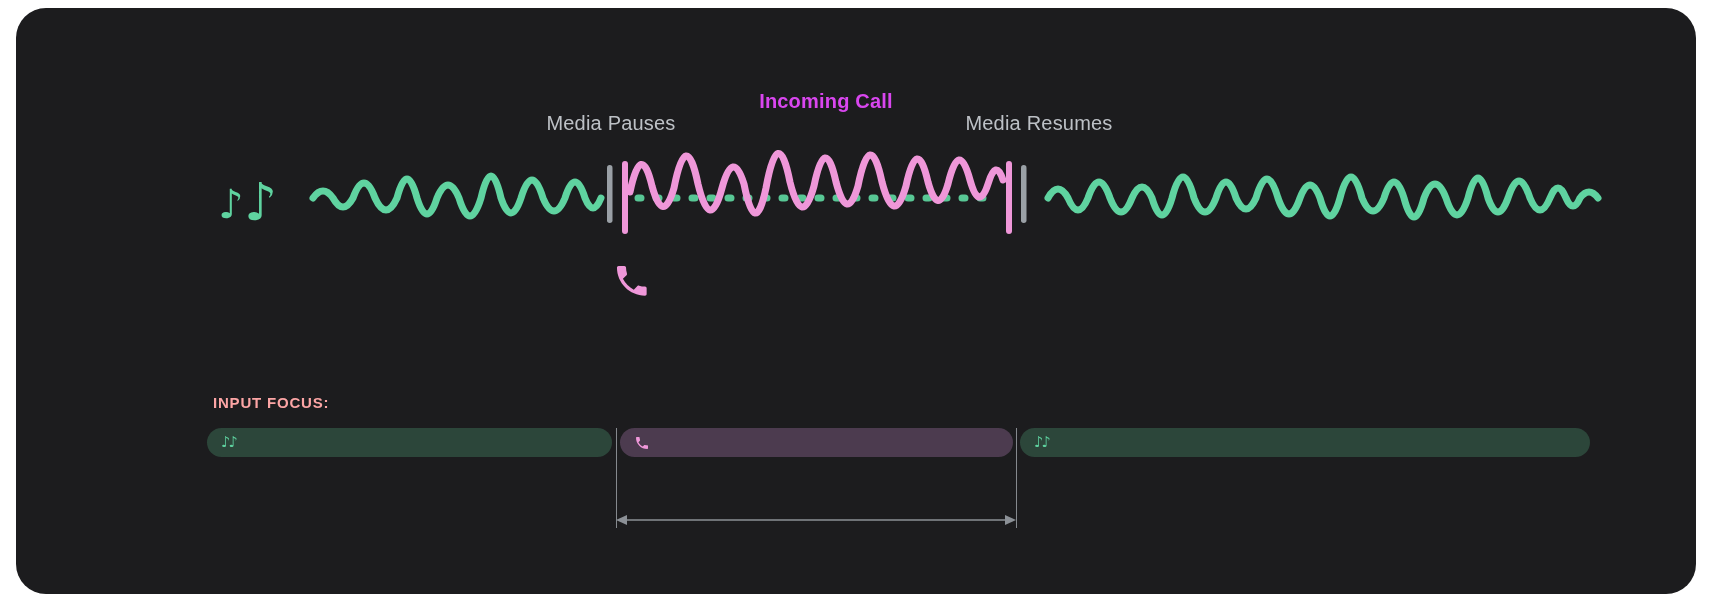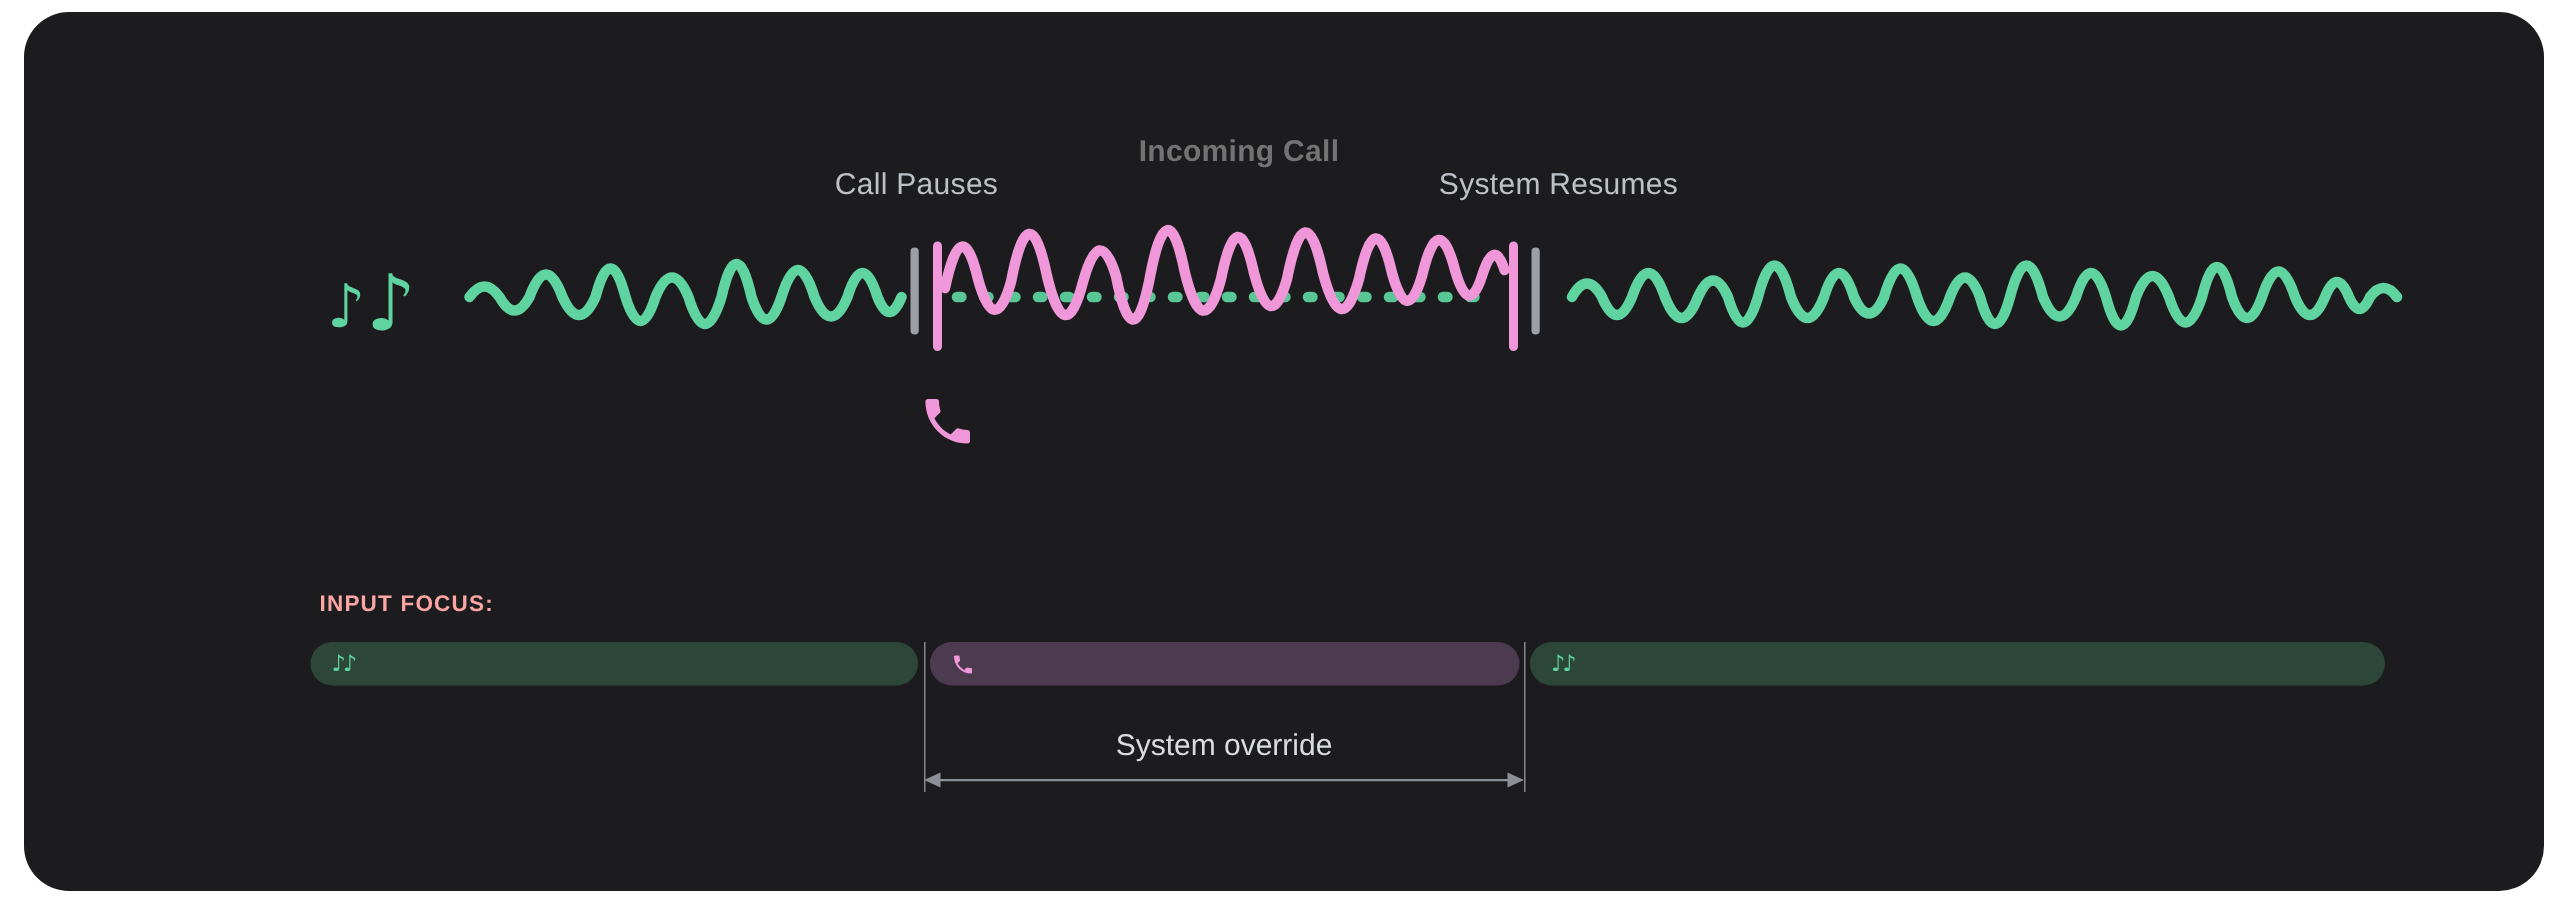--- a/index.html
+++ b/index.html
@@ -20,21 +20,21 @@
   .tl-label {
     position: absolute;
     width: 220px;
     text-align: center;
     font-size: 20px;
     font-weight: 500;
     color: #bdc1c6;
     letter-spacing: 0.2px;
   }
   .lbl-media-pauses  { left: 485px; top: 104px; }
-  .lbl-incoming-call { left: 700px; top: 82px; color: #737373; font-weight: 700; }
+  .lbl-incoming-call { left: 700px; top: 82px; color: #d946ef; font-weight: 700; }
   .lbl-media-resumes { left: 913px; top: 104px; }
 
   
   .timeline-svg {
     position: absolute;
     left: 190px; top: 60px;
     width: 1410px; height: 250px;
   }
   .wave-green { stroke: #5fd3a0; stroke-width: 7; fill: none; stroke-linecap: round; }
   .wave-pink  { stroke: #ef97d9; stroke-width: 7; fill: none; stroke-linecap: round; }
@@ -100,23 +100,23 @@
     width: 404px; height: 16px;
   }
   .arrow-stroke { stroke: #8b9096; stroke-width: 1.5; }
   .arrow-fill { fill: #8b9096; }
 </style>
 </head>
 <body>
 
 <div class="panel">
 
-  <div class="tl-label lbl-media-pauses">Call Pauses</div>
+  <div class="tl-label lbl-media-pauses">Media Pauses</div>
   <div class="tl-label lbl-incoming-call">Incoming Call</div>
-  <div class="tl-label lbl-media-resumes">System Resumes</div>
+  <div class="tl-label lbl-media-resumes">Media Resumes</div>
 
   <svg class="timeline-svg" viewBox="0 0 1410 250" xmlns="http://www.w3.org/2000/svg">
 
     <text class="note" x="12" y="150" font-size="40">♪</text>
     <text class="note" x="38" y="152" font-size="52">♪</text>
 
     <path class="wave-green" d="M107 130 q10 -14 20 0 q10 18 20 0 q11 -30 22 0 q11 24 22 0 q10 -38 20 0 q10 32 20 0 q11 -26 22 0 q11 36 22 0 q10 -44 20 0 q10 30 20 0 q11 -36 22 0 q11 26 22 0 q10 -32 20 0 q8 20 16 0"></path>
 
     <rect class="bar-gray" x="401" y="97" width="5.5" height="58" rx="2.7"></rect>
     <rect class="bar-pink" x="416" y="93" width="6" height="73" rx="3"></rect>
@@ -147,21 +147,20 @@
     </svg>
   </div>
 
   <div class="pill pill-media pill-3">
     <span class="pill-music-glyph">♪♪</span>
   </div>
 
   <div class="guide-line guide-left"></div>
   <div class="guide-line guide-right"></div>
 
-  <div class="override-label">System override</div>
 
   <svg class="arrow-svg" viewBox="0 0 404 16" xmlns="http://www.w3.org/2000/svg">
     <line class="arrow-stroke" x1="10" y1="8" x2="394" y2="8"></line>
     <polygon class="arrow-fill" points="2,8 13,3 13,13"></polygon>
     <polygon class="arrow-fill" points="402,8 391,3 391,13"></polygon>
   </svg>
 
 </div>
 
 </body></html>

